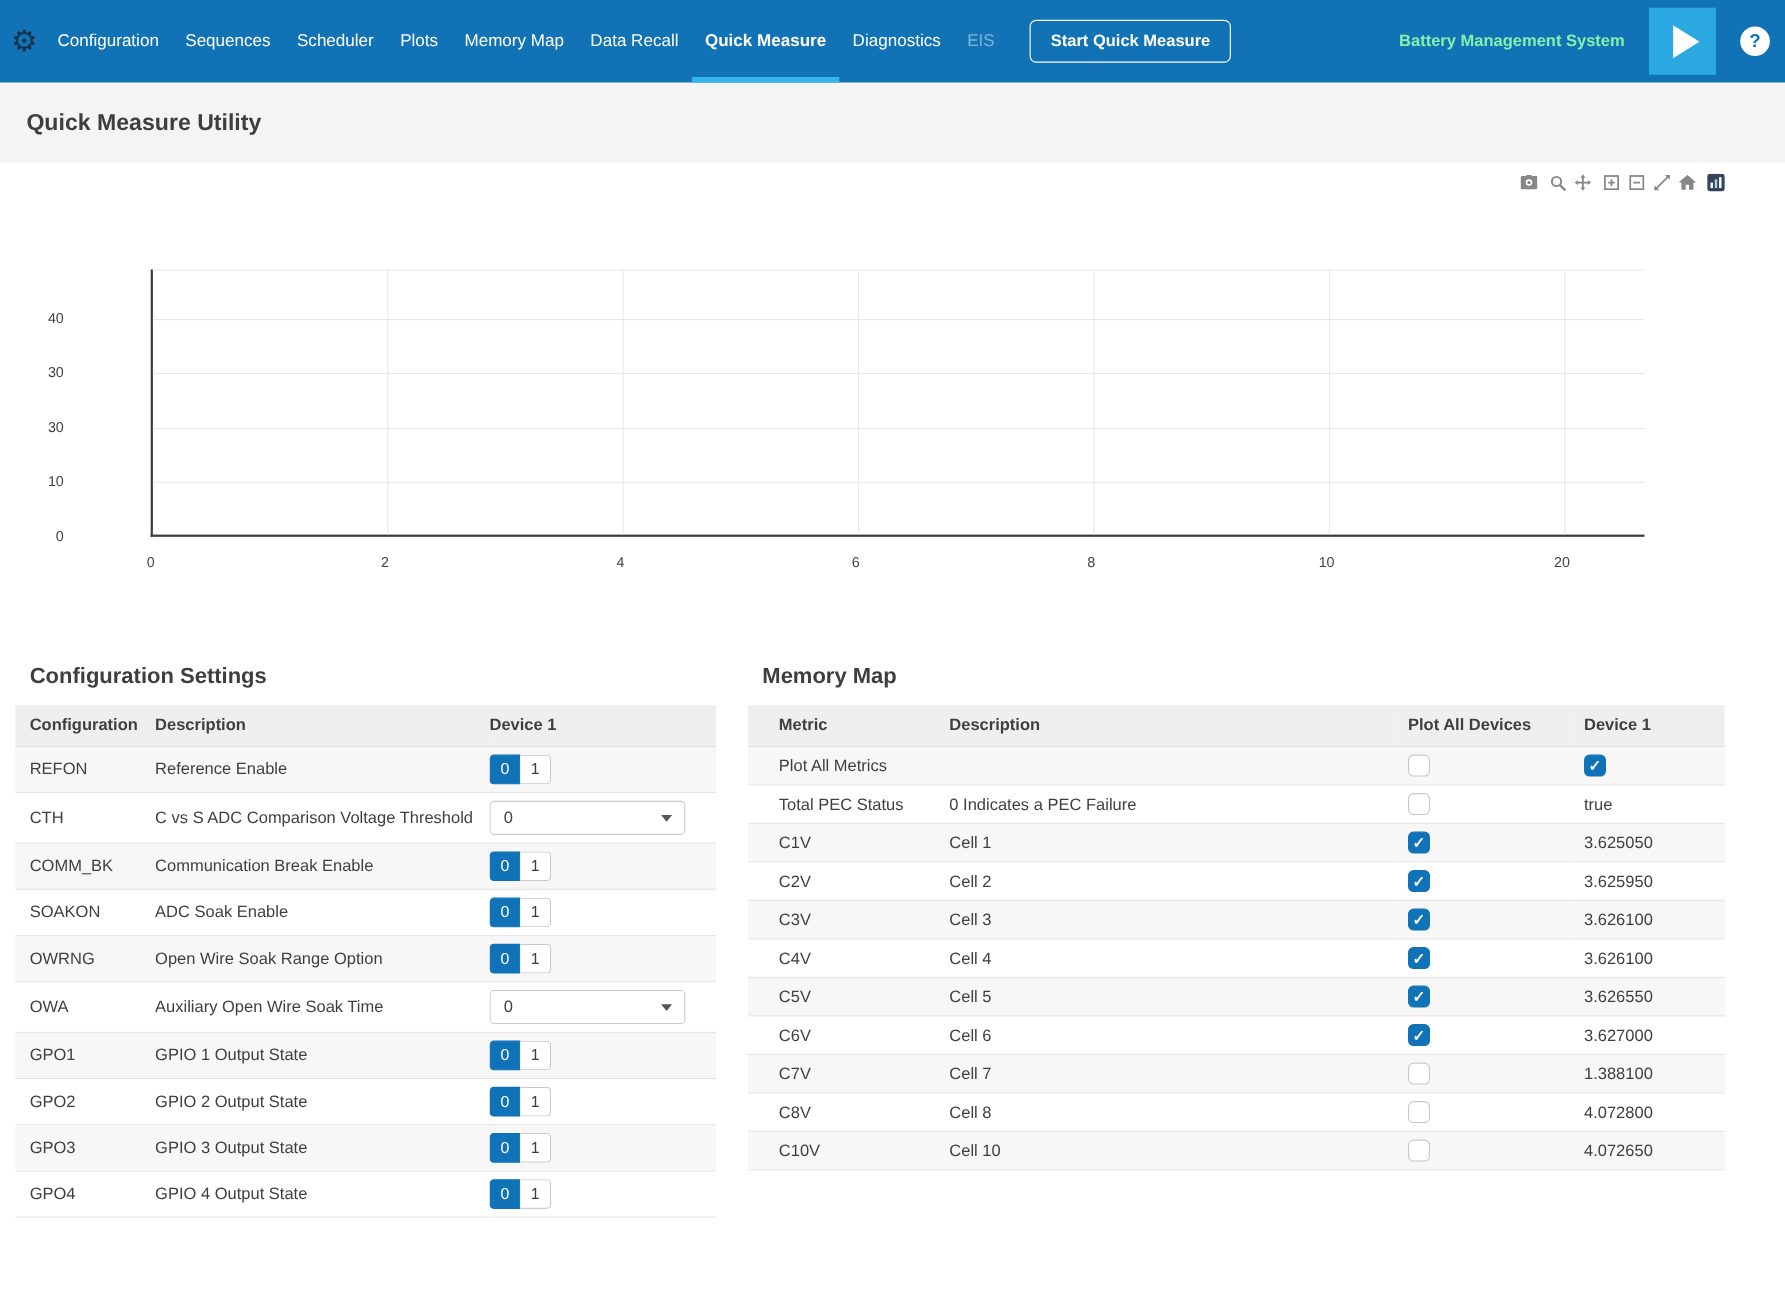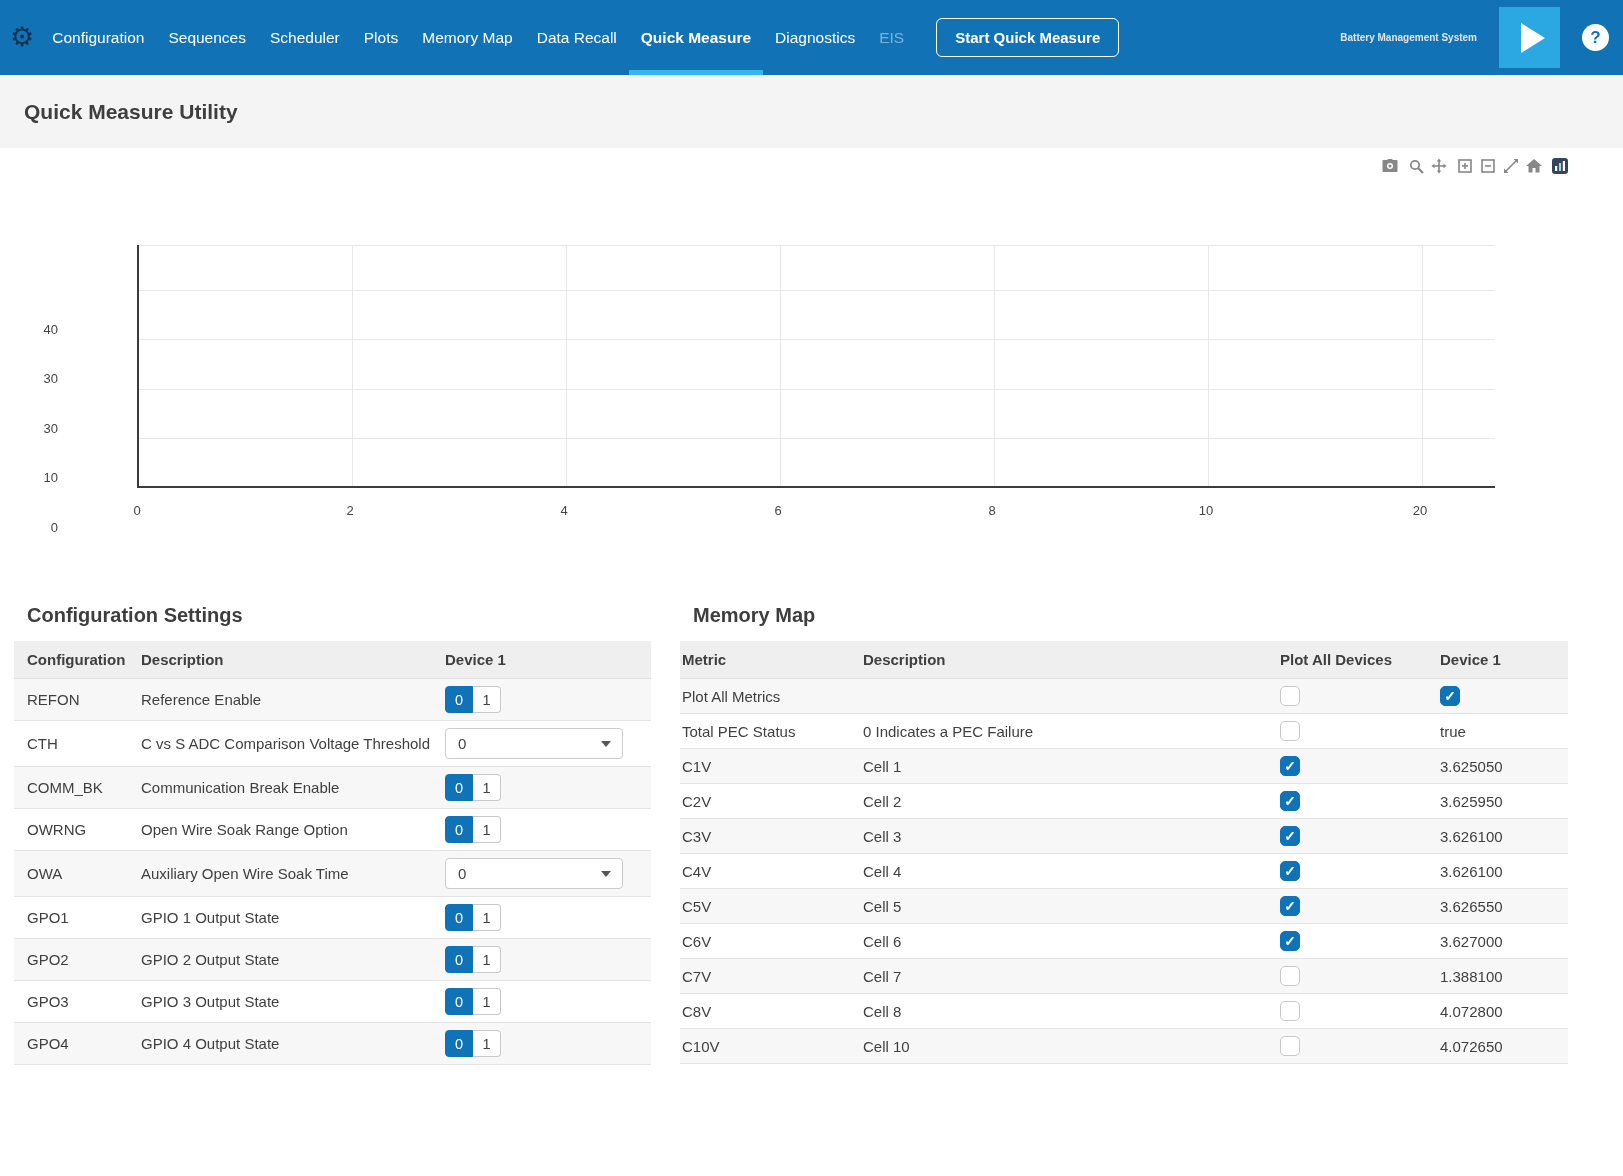--- a/index.html
+++ b/index.html
@@ -11,21 +11,21 @@
   .gear { font-size:27px; color:#12334e; margin:0 6px 0 10px; line-height:75px; }
   .nav-item { color:#fff; font-size:15.5px; padding:0 12px; height:75px; line-height:75px;
     position:relative; cursor:pointer; white-space:nowrap; }
   .nav-item.active { font-weight:700; }
   .nav-item.active::after { content:""; position:absolute; left:0; right:0; bottom:0;
     height:5px; background:#35b6ea; }
   .nav-item.dimmed { color:rgba(255,255,255,0.45); }
   .start-btn { margin-left:20px; background:transparent; border:1px solid #fff; border-radius:6px;
     color:#fff; font-size:15px; font-weight:700; padding:10px 18px; cursor:pointer;
     font-family:"Liberation Sans",sans-serif; }
-  .brand { margin-left:auto; color:#e5e5e5; font-size:10px; font-weight:700; margin-right:22px; white-space:nowrap; }
+  .brand { margin-left:auto; color:#86efac; font-size:15px; font-weight:700; margin-right:22px; white-space:nowrap; }
   .play-btn { width:61px; height:61px; background:#2ba7e2; display:flex; align-items:center;
     justify-content:center; cursor:pointer; margin-right:22px; flex:none; }
   .play-tri { width:0; height:0; border-left:24px solid #fff; border-top:15px solid transparent;
     border-bottom:15px solid transparent; margin-left:6px; }
   .help-btn { width:27px; height:27px; border-radius:50%; background:#fff; color:#1173b5;
     font-weight:700; font-size:17px; display:flex; align-items:center; justify-content:center;
     cursor:pointer; margin-right:14px; flex:none; }
 
   
   .title-bar { height:73px; background:#f4f4f4; display:flex; align-items:center;padding-left:12px; }
@@ -35,39 +35,39 @@
   .chart-card { position:relative; height:432px; background:#fff; }
   .modebar { position:absolute; top:10px; right:55px; display:flex; align-items:center; }
   .mb { display:inline-flex; align-items:center; justify-content:center; width:16px; height:16px;
     cursor:pointer; }
   .mb + .mb { margin-left:7px; }
   .mb-gap { width:10px; }
   .plot { position:absolute; left:137px; top:97px; width:1358px; height:243px;
     border-left:2px solid #3c3c3c; border-bottom:2px solid #3c3c3c; }
   .gx { position:absolute; top:0; bottom:0; width:1px; background:#e8e8e8; }
   .gy { position:absolute; left:0; right:0; height:1px; background:#e8e8e8; }
-  .ytick { position:absolute; left:20px; width:38px; text-align:right; font-size:13px; color:#444;margin-top:40px; }
+  .ytick { position:absolute; left:20px; width:38px; text-align:right; font-size:13px; color:#444; }
   .xtick { position:absolute; width:40px; text-align:center; font-size:13px; color:#444; }
 
   
   .panels { display:flex; gap:29px; padding:0 55px 0 14px; }
   .panel-left { width:637px; flex:none; }
   .panel-right { flex:1; }
   .panel h2 { font-size:20px; font-weight:700; color:#3e3e3e; margin:24px 0 14px 13px; }
 
   table { width:100%; border-collapse:collapse; font-size:15px; color:#3f3f3f; table-layout:fixed; }
   thead th { background:#efefef; text-align:left; font-weight:700; padding:10px 10px 10px 0;
     border-bottom:1px solid #e0e0e0; }
   tbody td { padding:7px 10px 7px 0; border-bottom:1px solid #e4e4e4; vertical-align:middle;
     overflow:hidden; }
   tbody tr:nth-child(odd) td { background:#f7f7f7; }
   th.c1, td.c1 { padding-left:13px; }
   .mm th.c1, .mm td.c1 { padding-left:14px; }
   .mm th, .mm td { padding-left:14px; }
-  .mm th.c1, .mm td.c1 { padding-left:2px; }
+  .mm th.c1, .mm td.c1 { padding-left:28px; }
 
   
   .toggle { display:inline-flex; vertical-align:middle; }
   .toggle .seg { width:28px; height:27px; display:inline-flex; align-items:center;
     justify-content:center; font-size:14.5px; cursor:pointer; }
   .toggle .seg-on { background:#1173b7; color:#fff; border:1px solid #1173b7; border-radius:4px 0 0 4px; }
   .toggle .seg-off { background:#fff; color:#3f3f3f; border:1px solid #c9c9c9; border-left:none;
     border-radius:0 4px 4px 0; }
   .select { width:178px; height:31px; border:1px solid #ccc; border-radius:4px; background:#fff;
     display:flex; align-items:center; padding:0 12px; font-size:15px; color:#444;
@@ -234,20 +234,28 @@
         </tr>
         <tr>
           <td class="c1">COMM_BK</td>
           <td>Communication Break Enable</td>
           <td><span class="toggle">
                 <span class="seg seg-on">0</span>
                 <span class="seg seg-off">1</span>
               </span></td>
         </tr>
         <tr>
+          <td class="c1">SOAKON</td>
+          <td>ADC Soak Enable</td>
+          <td><span class="toggle">
+                <span class="seg seg-on">0</span>
+                <span class="seg seg-off">1</span>
+              </span></td>
+        </tr>
+        <tr>
           <td class="c1">OWRNG</td>
           <td>Open Wire Soak Range Option</td>
           <td><span class="toggle">
                 <span class="seg seg-on">0</span>
                 <span class="seg seg-off">1</span>
               </span></td>
         </tr>
         <tr>
           <td class="c1">OWA</td>
           <td>Auxiliary Open Wire Soak Time</td>

